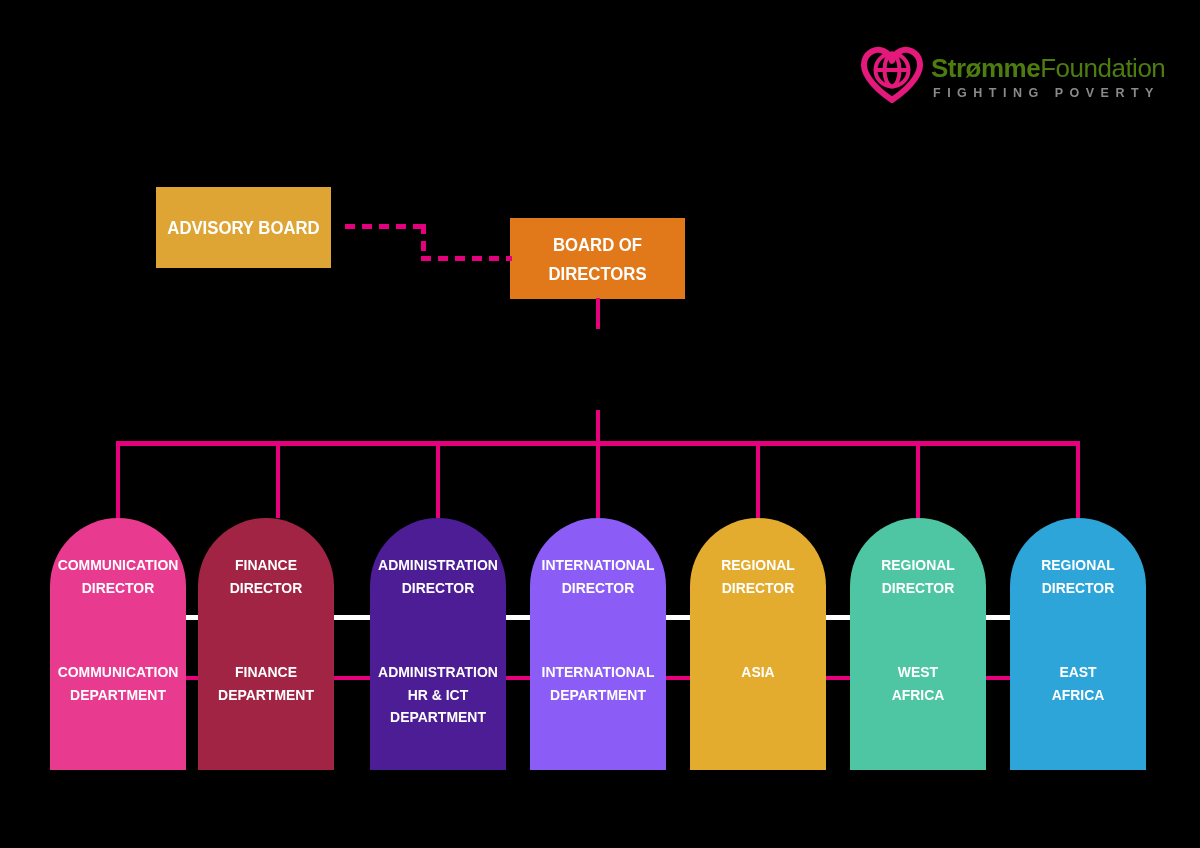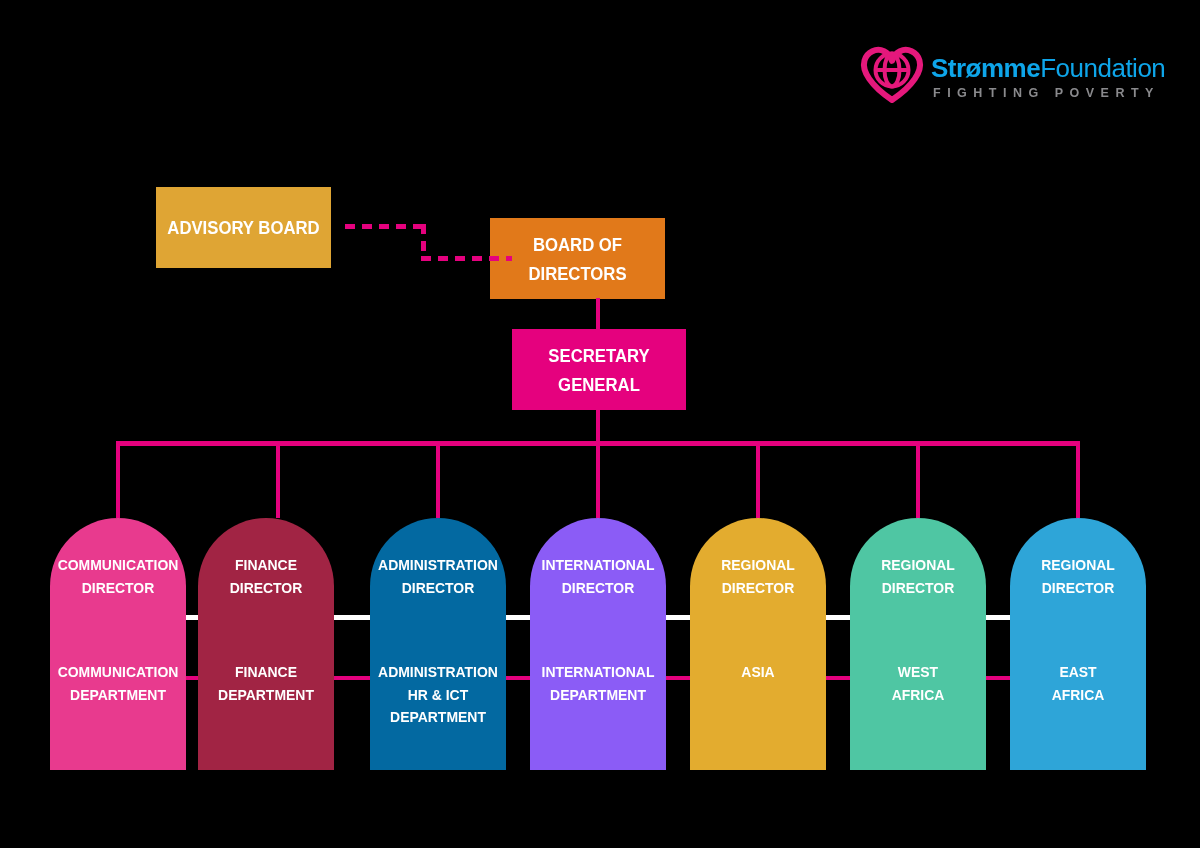--- a/index.html
+++ b/index.html
@@ -19,21 +19,21 @@
     position:absolute; left:933px; top:86px; font-size:12.5px; font-weight:700;
     letter-spacing:6.5px; white-space:nowrap;
   }
   
   .node {
     position:absolute; display:flex; align-items:center; justify-content:center;
     color:#fff; font-weight:700; text-align:center; white-space:pre-line;
   }
   .node .txt { display:block; width:100%; transform:scaleX(0.88); transform-origin:50% 50%; }
   .advisory  { left:156px; top:187px; width:175px; height:81px; font-size:19px; line-height:28px; }
-  .board     { left:490px; top:218px; width:175px; height:81px; font-size:19px; line-height:29px; }
+  .board     { left:510px; top:218px; width:175px; height:81px; font-size:19px; line-height:29px; }
   .secretary { left:512px; top:329px; width:174px; height:81px; font-size:19px; line-height:29px; }
   
   .line { position:absolute; z-index:1; }
   .dash-h { height:5px; background:repeating-linear-gradient(90deg,  var(--dash) 0 10px, transparent 10px 17px); }
   .dash-v { width:5px;  background:repeating-linear-gradient(180deg, var(--dash) 0 10px, transparent 10px 17px); }
   .trunk        { left:116px;   top:441px; width:964px; height:4.5px; }
   .v-board-sec  { left:595.8px; top:298px; width:4.5px; height:31px; }
   .v-sec-trunk  { left:595.8px; top:410px; width:4.5px; height:33px; }
   .drop         { top:441px; width:4.5px; height:77px; }
   .behind       { top:615px; left:117px; width:962px; height:4.5px; }
@@ -62,35 +62,31 @@
 <div class="canvas" style="background-color: rgb(0, 0, 0);">
 
   <div class="logo-icon" style="color: rgb(229, 24, 124);">
     <svg viewBox="0 0 72 68" width="72" height="68">
       <path d="M36 60 C15 46 5.5 31 8.5 20.5 C11 11.8 20.5 7.6 28 11.2 C31.5 12.9 34.2 16.2 36 20.8 C37.8 16.2 40.5 12.9 44 11.2 C51.5 7.6 61 11.8 63.5 20.5 C66.5 31 57 46 36 60 Z" fill="none" stroke="currentColor" stroke-width="6" stroke-linejoin="round" stroke-linecap="round"></path>
       <circle cx="36" cy="30" r="16.5" fill="none" stroke="currentColor" stroke-width="4"></circle>
       <ellipse cx="36" cy="30" rx="7.5" ry="16.5" fill="none" stroke="currentColor" stroke-width="4"></ellipse>
       <line x1="20.5" y1="30" x2="51.5" y2="30" stroke="currentColor" stroke-width="4"></line>
     </svg>
   </div>
-  <div class="brand-name" style="color: #0ea5e9; text-align: center;">
+  <div class="brand-name" style="color: #4d7c0f; text-align: center;">
     <span class="bold">Strømme</span><span class="light">Foundation</span>
   </div>
   <div class="tagline" style="color: rgb(138, 138, 141); text-align: right;">FIGHTING POVERTY</div>
 
   <div class="node advisory" style="background-color: rgb(223, 165, 52);">
     <span class="txt">ADVISORY BOARD</span>
   </div>
   <div class="node board" style="background-color: rgb(225, 121, 26);">
     <span class="txt">BOARD OF
 DIRECTORS</span>
-  </div>
-  <div class="node secretary" style="background-color: rgb(229, 1, 126);">
-    <span class="txt">SECRETARY
-GENERAL</span>
   </div>
 
   <div class="line dash-h dash-seg1" style="--dash: #E5017E;"></div>
   <div class="line dash-v dash-vert" style="--dash: #E5017E;"></div>
   <div class="line dash-h dash-seg2" style="--dash: #E5017E;"></div>
 
   <div class="line v-board-sec" style="background-color: rgb(229, 1, 126);"></div>
   <div class="line v-sec-trunk" style="background-color: rgb(229, 1, 126);"></div>
   <div class="line trunk" style="background-color: rgb(229, 1, 126);"></div>
   <div class="line drop" style="left: 115.8px; background-color: rgb(229, 1, 126);"></div>
@@ -108,21 +104,21 @@
 DIRECTOR</div>
     <div class="department">COMMUNICATION
 DEPARTMENT</div>
   </div>
   <div class="col c2" style="background-color: rgb(161, 36, 68);">
     <div class="director">FINANCE
 DIRECTOR</div>
     <div class="department">FINANCE
 DEPARTMENT</div>
   </div>
-  <div class="col c3" style="background-color: #0369a1;">
+  <div class="col c3" style="background-color: #4c1d95;">
     <div class="director">ADMINISTRATION
 DIRECTOR</div>
     <div class="department">ADMINISTRATION
 HR &amp; ICT
 DEPARTMENT</div>
   </div>
   <div class="col c4" style="background-color: #8b5cf6;">
     <div class="director">INTERNATIONAL
 DIRECTOR</div>
     <div class="department">INTERNATIONAL

